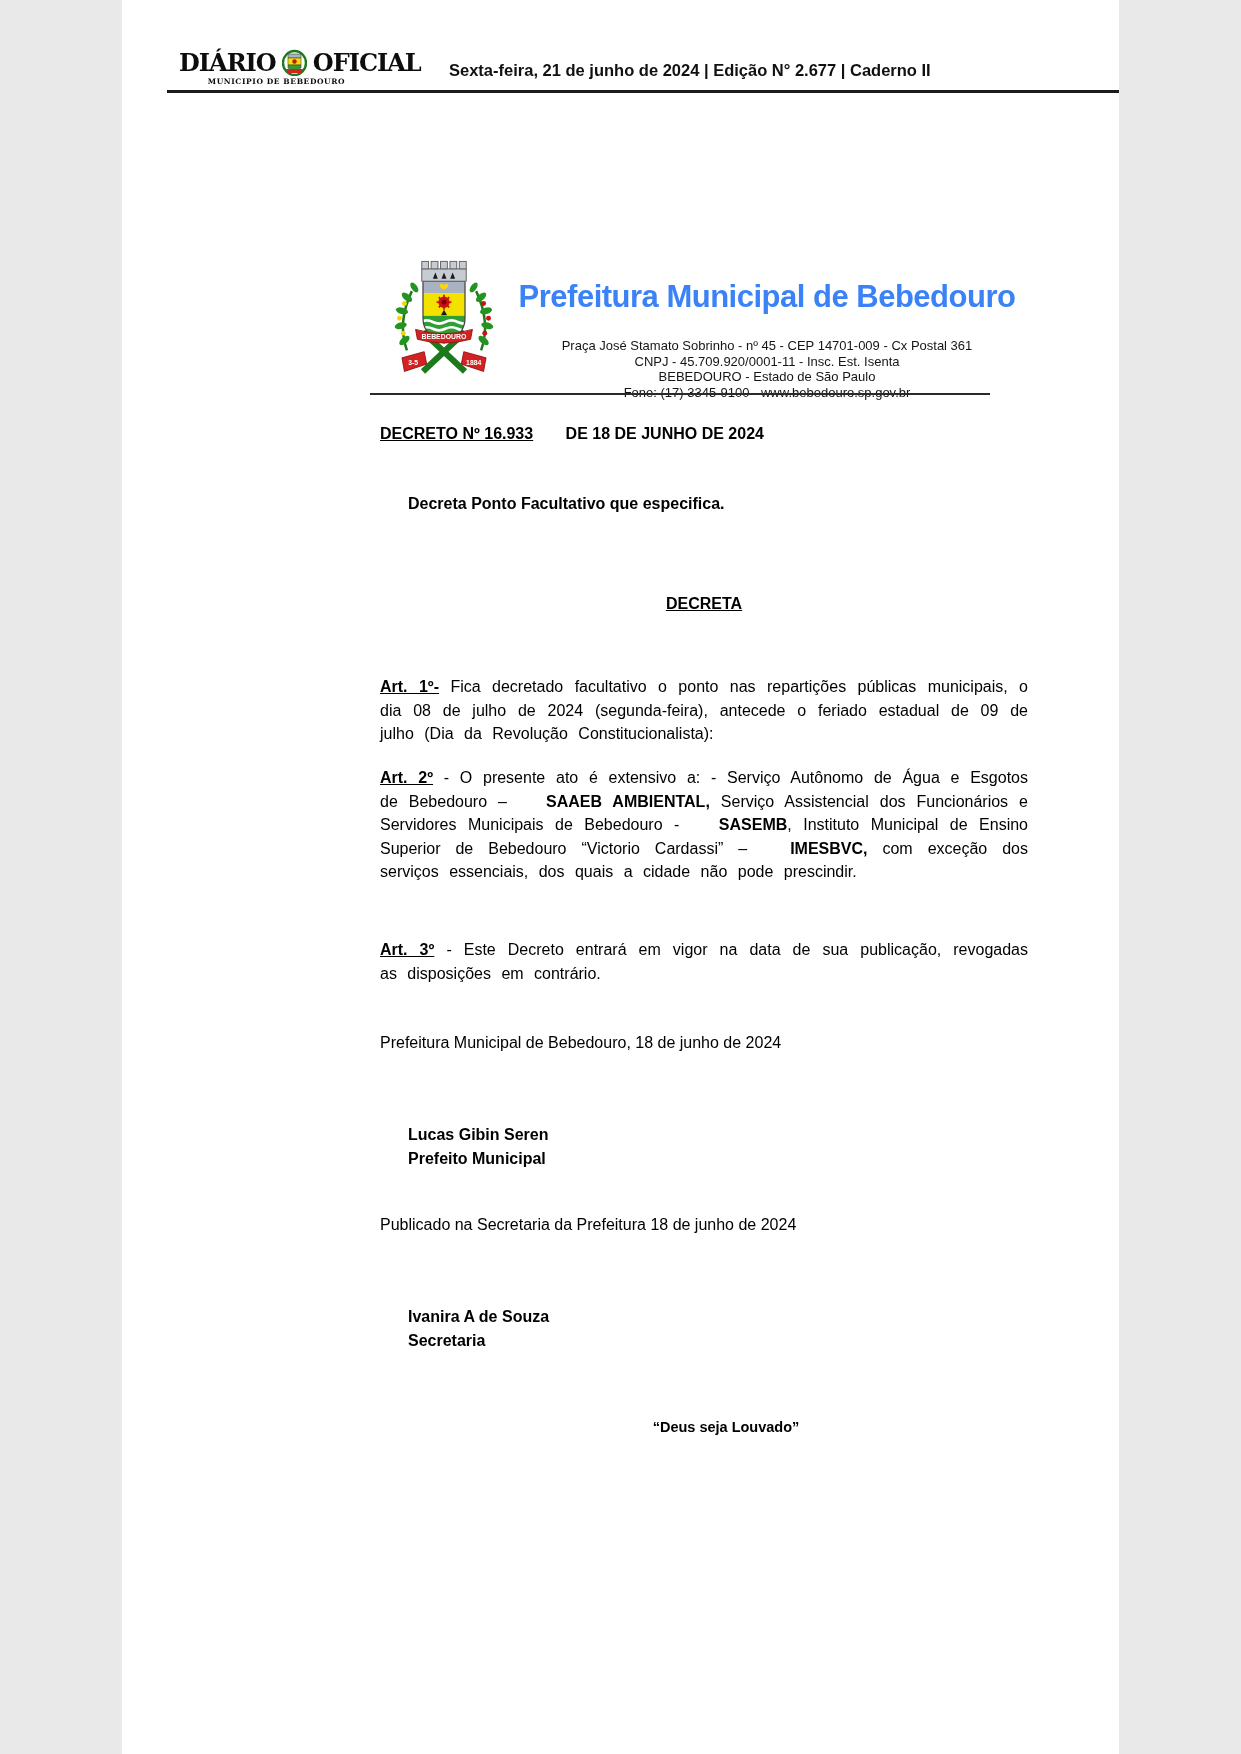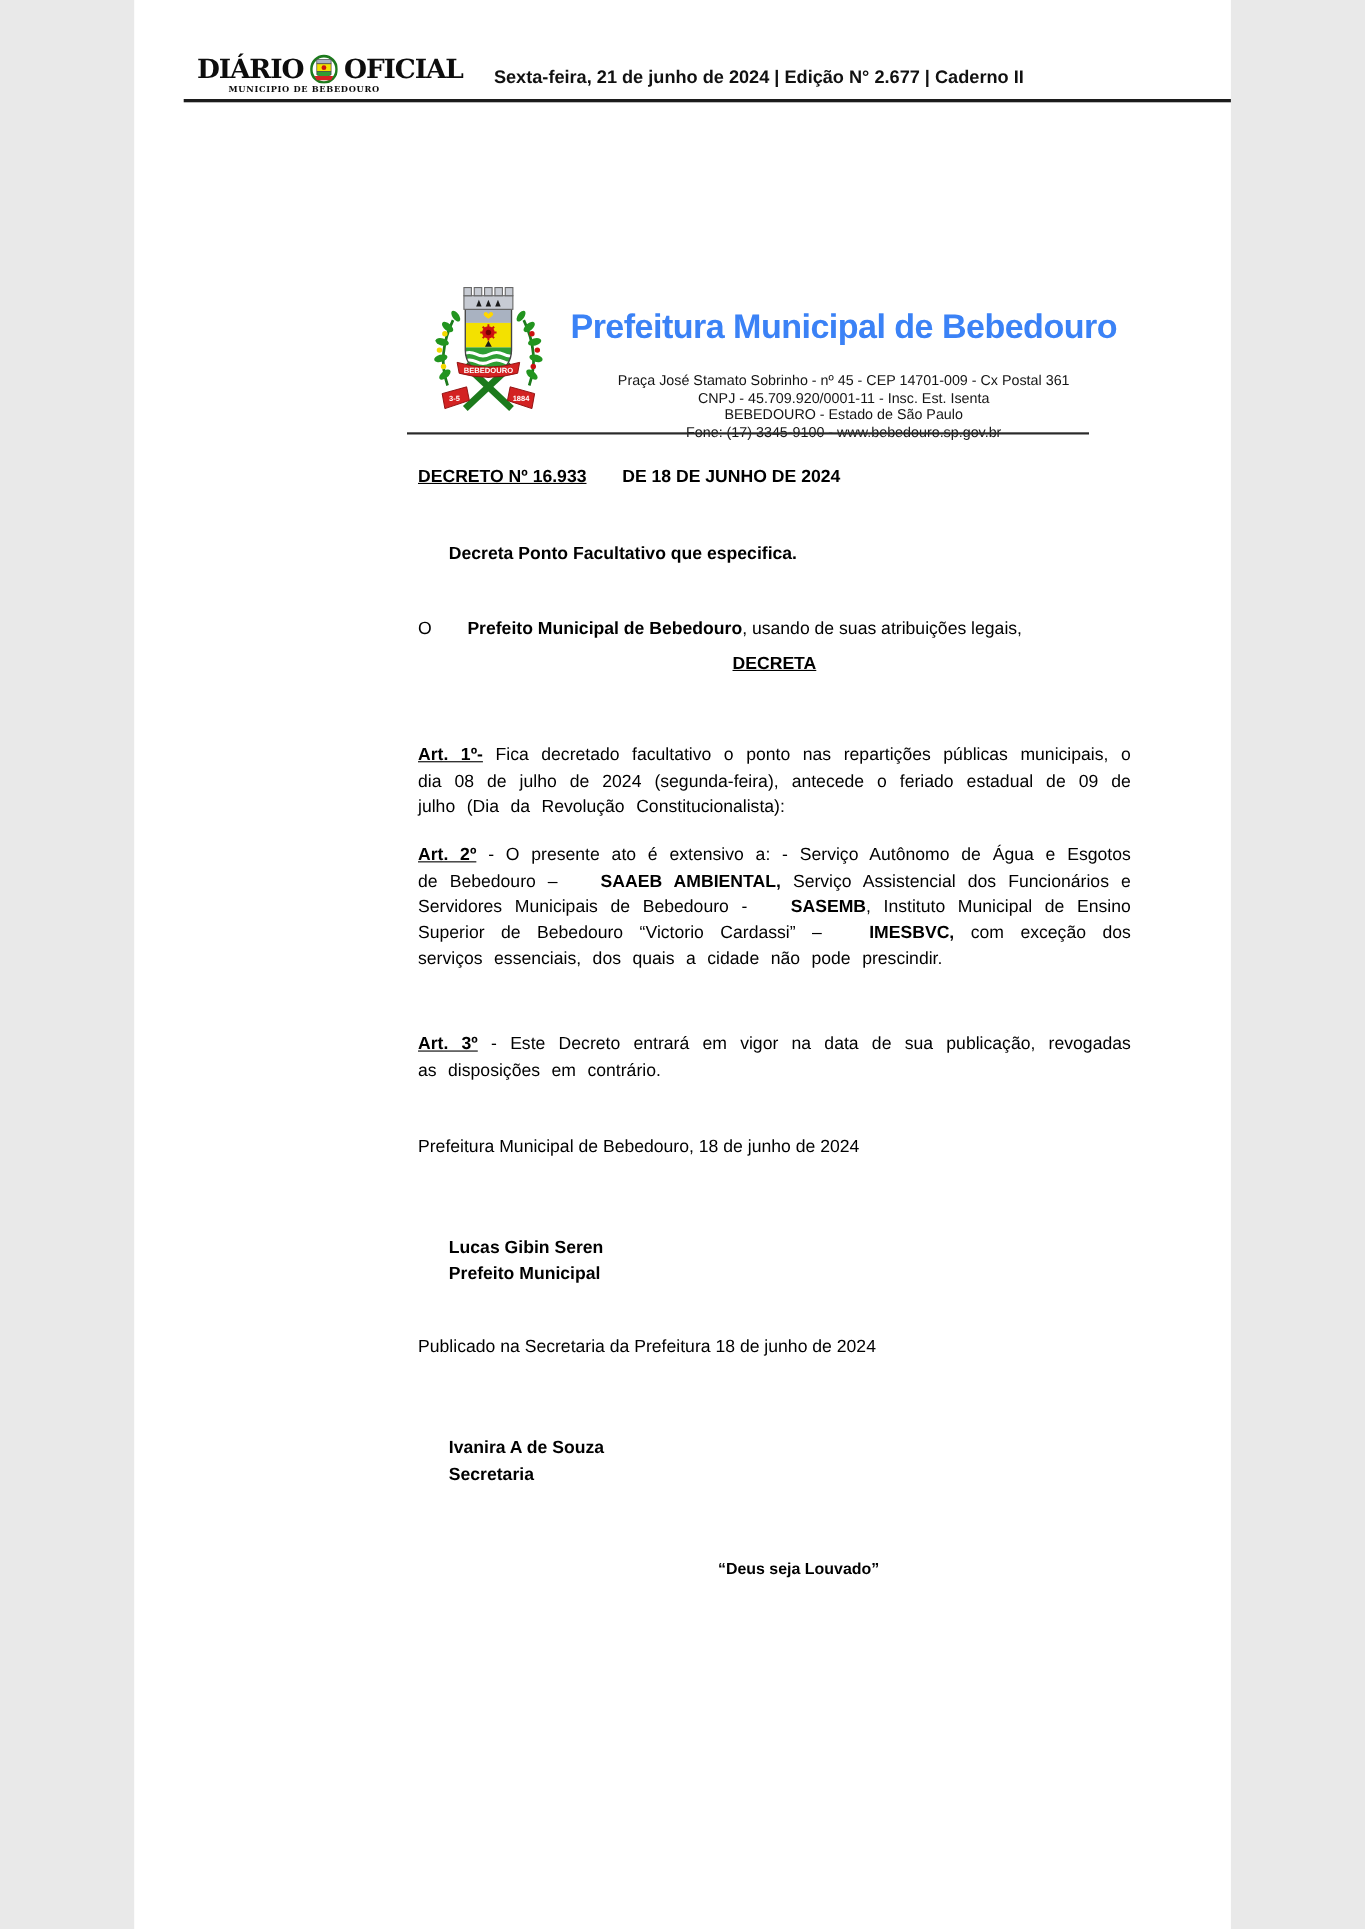--- a/index.html
+++ b/index.html
@@ -157,23 +157,20 @@
     <div>Fone: (17) 3345-9100  -  www.bebedouro.sp.gov.br</div>
   </div>
   <div class="abs lh-rule"></div>
 
   <div class="abs doc" style="top:422px;">
     <span class="bu">DECRETO Nº 16.933</span><span class="b"> DE 18 DE JUNHO DE 2024</span>
   </div>
 
   <div class="abs doc b" style="top:492px;">Decreta Ponto Facultativo que especifica.</div>
 
-  <div class="abs doc" style="top:560px;">
-    <span>O </span><span class="b">Prefeito Municipal de Bebedouro</span><span>, usando de suas atribuições legais,</span>
-  </div>
 
   <div class="abs doc center" style="top:592px;">
     <span class="bu">DECRETA</span>
   </div>
 
   <div class="abs doc just" style="top:675px;">
     <span class="bu">Art. 1º-</span><span> Fica decretado facultativo o ponto nas repartições públicas municipais, o dia 08 de julho de 2024 (segunda-feira), antecede o feriado estadual de 09 de julho (Dia da Revolução Constitucionalista):</span>
   </div>
 
   <div class="abs doc just" style="top:766px;">

